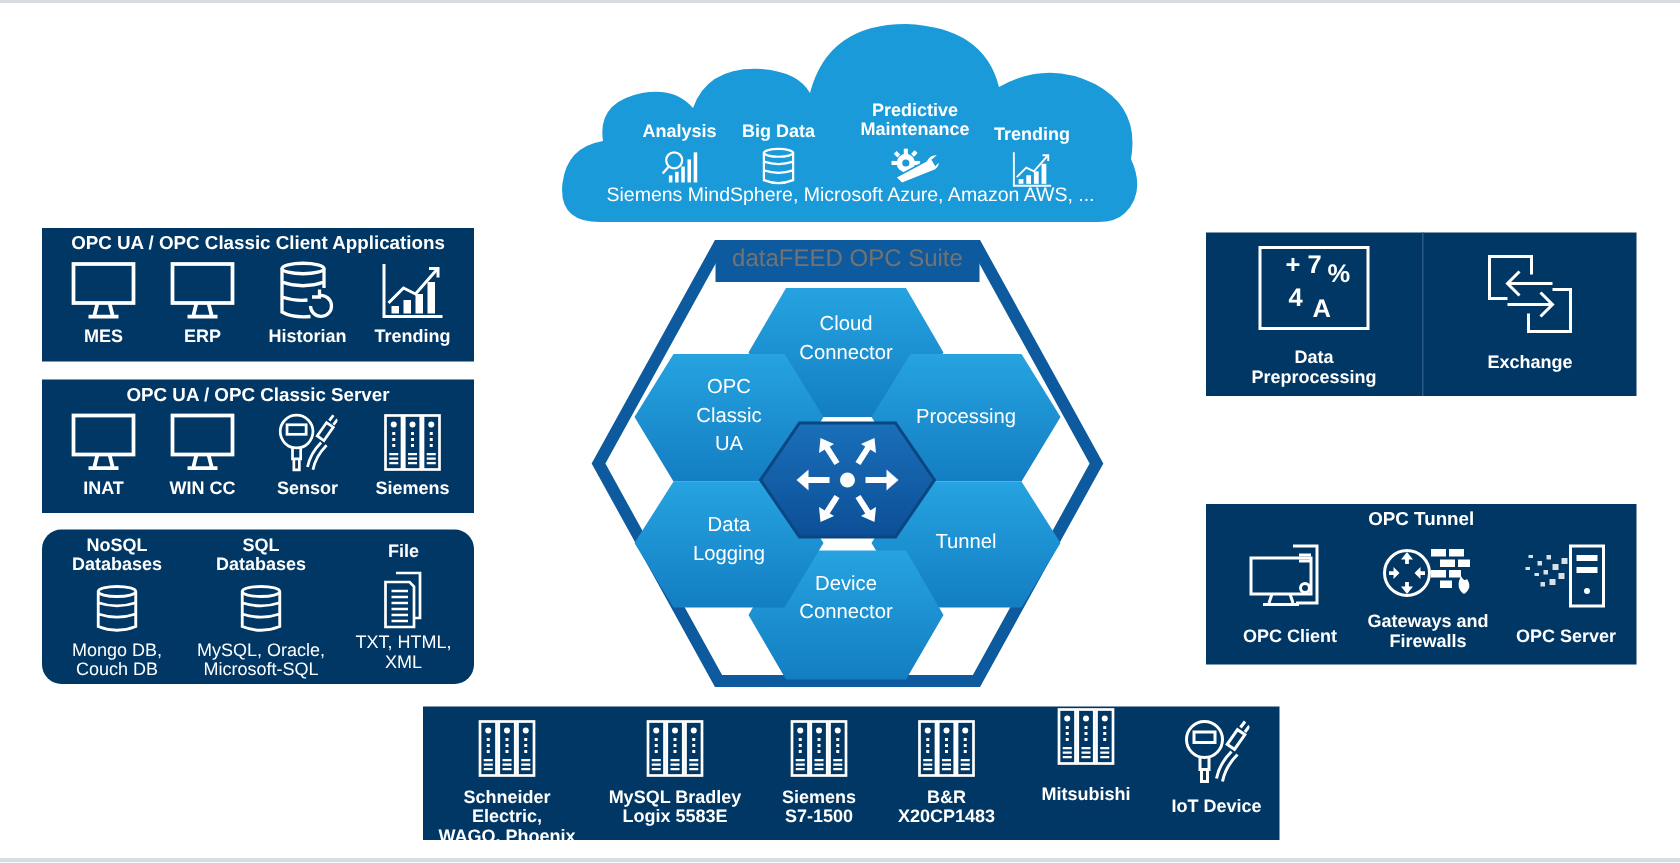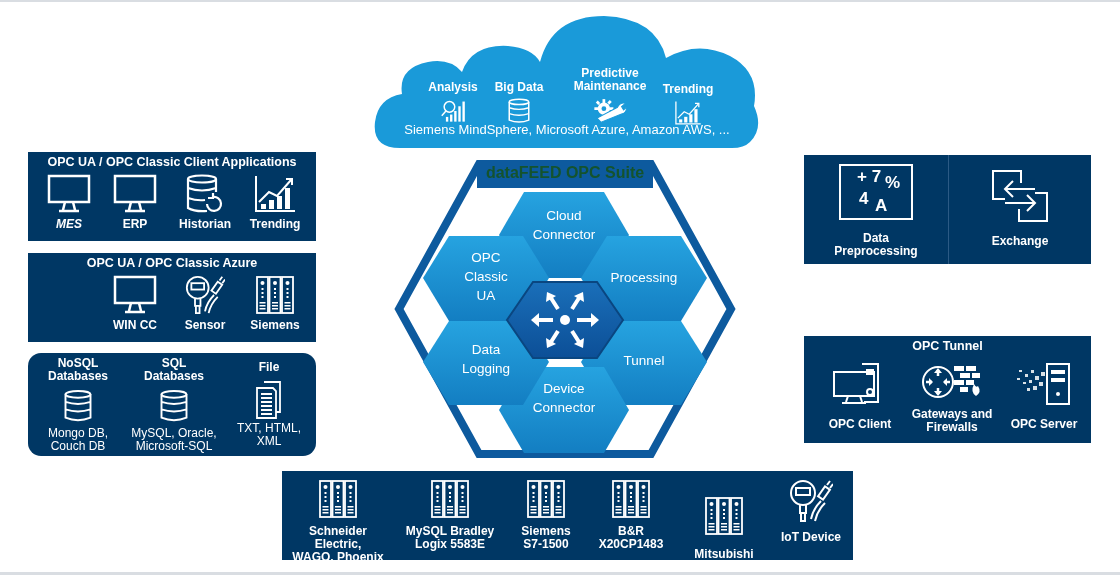--- a/index.html
+++ b/index.html
@@ -133,21 +133,21 @@
     <span style="white-space: pre-line;">Trending</span>
     <svg width="28" height="26" style="display:block;margin:4px auto 0">
         <use href="#ico-trend"></use>
       </svg>
   </div>
   <div style="position:absolute;left:0;right:0;top:112px;text-align:center;color:#fff;font-size:13px;">Siemens MindSphere, Microsoft Azure, Amazon AWS, ...</div>
 </div>
 
 <div class="panel" style="left:28px;top:152px;width:288px;height:89px;padding-left:30px;">
   <div class="ptitle" style="top:3px;">OPC UA / OPC Classic Client Applications</div>
-  <div class="item" style="left:10px;top:22px;width:62px;font-style:italic;">
+  <div class="item" style="left:10px;top:22px;width:62px;">
     <svg width="44" height="40">
         <use href="#ico-monitor"></use>
       </svg>
     <span class="lbl" style="margin-top:4px">MES</span>
   </div>
   <div class="item" style="left:76px;top:22px;width:62px;">
     <svg width="44" height="40">
         <use href="#ico-monitor"></use>
       </svg>
     <span class="lbl" style="margin-top:4px">ERP</span>
@@ -165,21 +165,27 @@
   </div>
   <div class="item" style="left:214px;top:22px;width:66px;">
     <svg width="44" height="40">
         <use href="#ico-trend"></use>
       </svg>
     <span class="lbl" style="margin-top:4px">Trending</span>
   </div>
 </div>
 
 <div class="panel" style="left:28px;top:253px;width:288px;height:89px;">
-  <div class="ptitle" style="top:3px;">OPC UA / OPC Classic Azure</div>
+  <div class="ptitle" style="top:3px;">OPC UA / OPC Classic Server</div>
+  <div class="item" style="left:10px;top:22px;width:62px;">
+    <svg width="44" height="40">
+        <use href="#ico-monitor"></use>
+      </svg>
+    <span class="lbl" style="margin-top:4px">INAT</span>
+  </div>
   <div class="item" style="left:144px;top:22px;width:66px;">
     <svg width="44" height="40" viewBox="0 0 44 44">
         <use href="#ico-sensor"></use>
       </svg>
     <span class="lbl" style="margin-top:4px">Sensor</span>
   </div>
   <div class="item" style="left:76px;top:22px;width:62px;">
     <svg width="44" height="40">
         <use href="#ico-monitor"></use>
       </svg>
@@ -252,21 +258,21 @@
       <path d="M160 162 H144 M184 162 H200" stroke="#fff" stroke-width="4"></path>
       <polygon points="138,162 146,155 146,169"></polygon>
         <polygon points="206,162 198,155 198,169"></polygon>
       <path d="M165 151 L158 140 M179 151 L186 140 M165 173 L158 184 M179 173 L186 184" stroke="#fff" stroke-width="4"></path>
       <polygon points="154,134 163,138 153,144"></polygon>
         <polygon points="190,134 181,138 191,144"></polygon>
       <polygon points="154,190 163,186 153,180"></polygon>
         <polygon points="190,190 181,186 191,180"></polygon>
     </g>
   </svg>
-  <div style="position:absolute;left:84px;top:6px;width:176px;text-align:center;color:#14532d;font-weight:bold;font-size:16px;">dataFEED OPC Suite</div>
+  <div style="position:absolute;left:84px;top:6px;width:176px;text-align:center;color:#737373;font-weight:normal;font-size:16px;">dataFEED OPC Suite</div>
   <div class="hexlabel" style="left: 121px; top: 48px; white-space: pre-line;">Cloud
 Connector</div>
   <div class="hexlabel" style="left: 201px; top: 110px; white-space: pre-line;">Processing</div>
   <div class="hexlabel" style="left: 201px; top: 193px; white-space: pre-line;">Tunnel</div>
   <div class="hexlabel" style="left: 121px; top: 221px; white-space: pre-line;">Device
 Connector</div>
   <div class="hexlabel" style="left: 43px; top: 182px; white-space: pre-line;">Data
 Logging</div>
   <div class="hexlabel" style="left: 43px; top: 90px; white-space: pre-line;">OPC
 Classic
@@ -388,21 +394,21 @@
     <span class="lbl" style="margin-top:6px">Siemens
 S7-1500</span>
   </div>
   <div class="item" style="left:306px;top:8px;width:86px;">
     <svg width="40" height="40">
         <use href="#ico-plc"></use>
       </svg>
     <span class="lbl" style="margin-top:6px">B&amp;R
 X20CP1483</span>
   </div>
-  <div class="item" style="left:400px;top:25px;width:84px;">
+  <div class="item" style="left:400px;top:0;width:84px;">
     <svg width="40" height="40">
         <use href="#ico-plc"></use>
       </svg>
     <span class="lbl" style="margin-top:12px">Mitsubishi</span>
   </div>
   <div class="item" style="left:490px;top:8px;width:78px;">
     <svg width="44" height="44" viewBox="0 0 44 44">
         <use href="#ico-sensor"></use>
       </svg>
     <span class="lbl" style="margin-top:8px">IoT Device</span>

